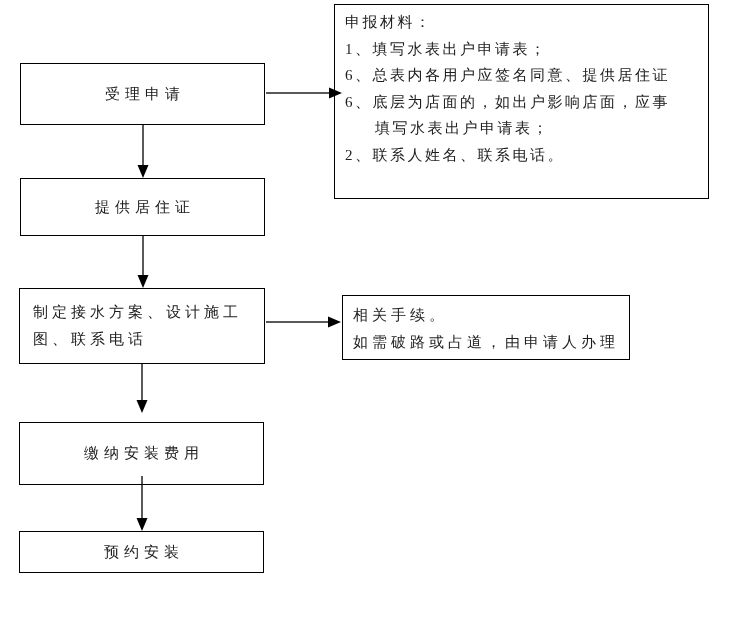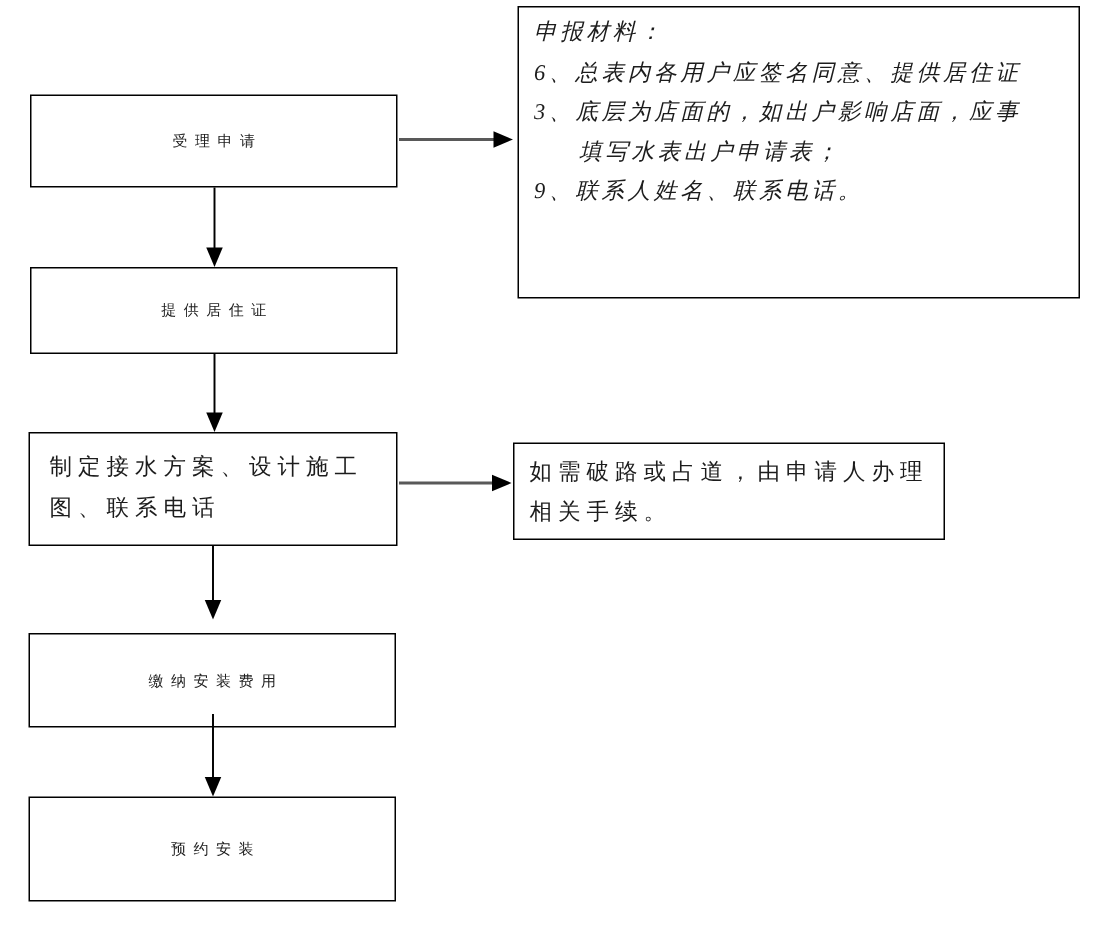--- a/index.html
+++ b/index.html
@@ -19,21 +19,21 @@
   .node {
     position: absolute;
     border: 1px solid #000000;
     background: #ffffff;
     box-sizing: border-box;
   }
   .node.center {
     display: flex;
     align-items: center;
     justify-content: center;
-    font-size: 10px;
+    font-size: 15px;
     letter-spacing: 5px;
     text-indent: 5px; 
   }
   .node.lines {
     font-size: 15px;
     letter-spacing: 4px;
     line-height: 27px;
   }
   .node .tline {
     display: block;
@@ -79,35 +79,36 @@
 
   <div class="node lines" id="node-plan" style="left:19px; top:288px; width:246px; height:76px;padding-left:13px;">
     <span class="tline">制定接水方案、设计施工</span>
     <span class="tline">图、联系电话</span>
   </div>
 
   <div class="node center" id="node-pay" style="left:19px; top:422px; width:245px; height:63px;">
     <span>缴纳安装费用</span>
   </div>
 
-  <div class="node center" id="node-book" style="left:19px; top:531px; width:245px; height:70px;">
+  <div class="node center" id="node-book" style="left:19px; top:531px; width:245px; height:42px;">
     <span>预约安装</span>
   </div>
 
-  <div class="node lines" id="note-materials" style="left:345px; top:4px; width:375px; height:195px;font-style:italic;">
+  <div class="node lines" id="note-materials" style="left:334px; top:4px; width:375px; height:195px;">
     <div class="tline">申报材料：</div>
+    <div class="tline">1、填写水表出户申请表；</div>
     <div class="tline">6、总表内各用户应签名同意、提供居住证</div>
-    <div class="tline">3、底层为店面的，如出户影响店面，应事</div>
+    <div class="tline">6、底层为店面的，如出户影响店面，应事</div>
     <div class="tline indent">填写水表出户申请表；</div>
-    <div class="tline">9、联系人姓名、联系电话。</div>
+    <div class="tline">2、联系人姓名、联系电话。</div>
   </div>
 
   <div class="node lines" id="note-road" style="left:342px; top:295px; width:288px; height:65px;">
+    <span class="tline">相关手续。</span>
     <span class="tline">如需破路或占道，由申请人办理</span>
-    <span class="tline">相关手续。</span>
   </div>
 
   <svg id="arrow-layer" viewBox="0 0 732 624" xmlns="http://www.w3.org/2000/svg">
 
     <g>
       <line x1="143" y1="125" x2="143" y2="166" stroke="#000000" stroke-width="1.3"></line>
       <polygon points="137.5,165 148.5,165 143,178" fill="#000000"></polygon>
     </g>
     <g>
       <line x1="143" y1="236" x2="143" y2="276" stroke="#000000" stroke-width="1.3"></line>

